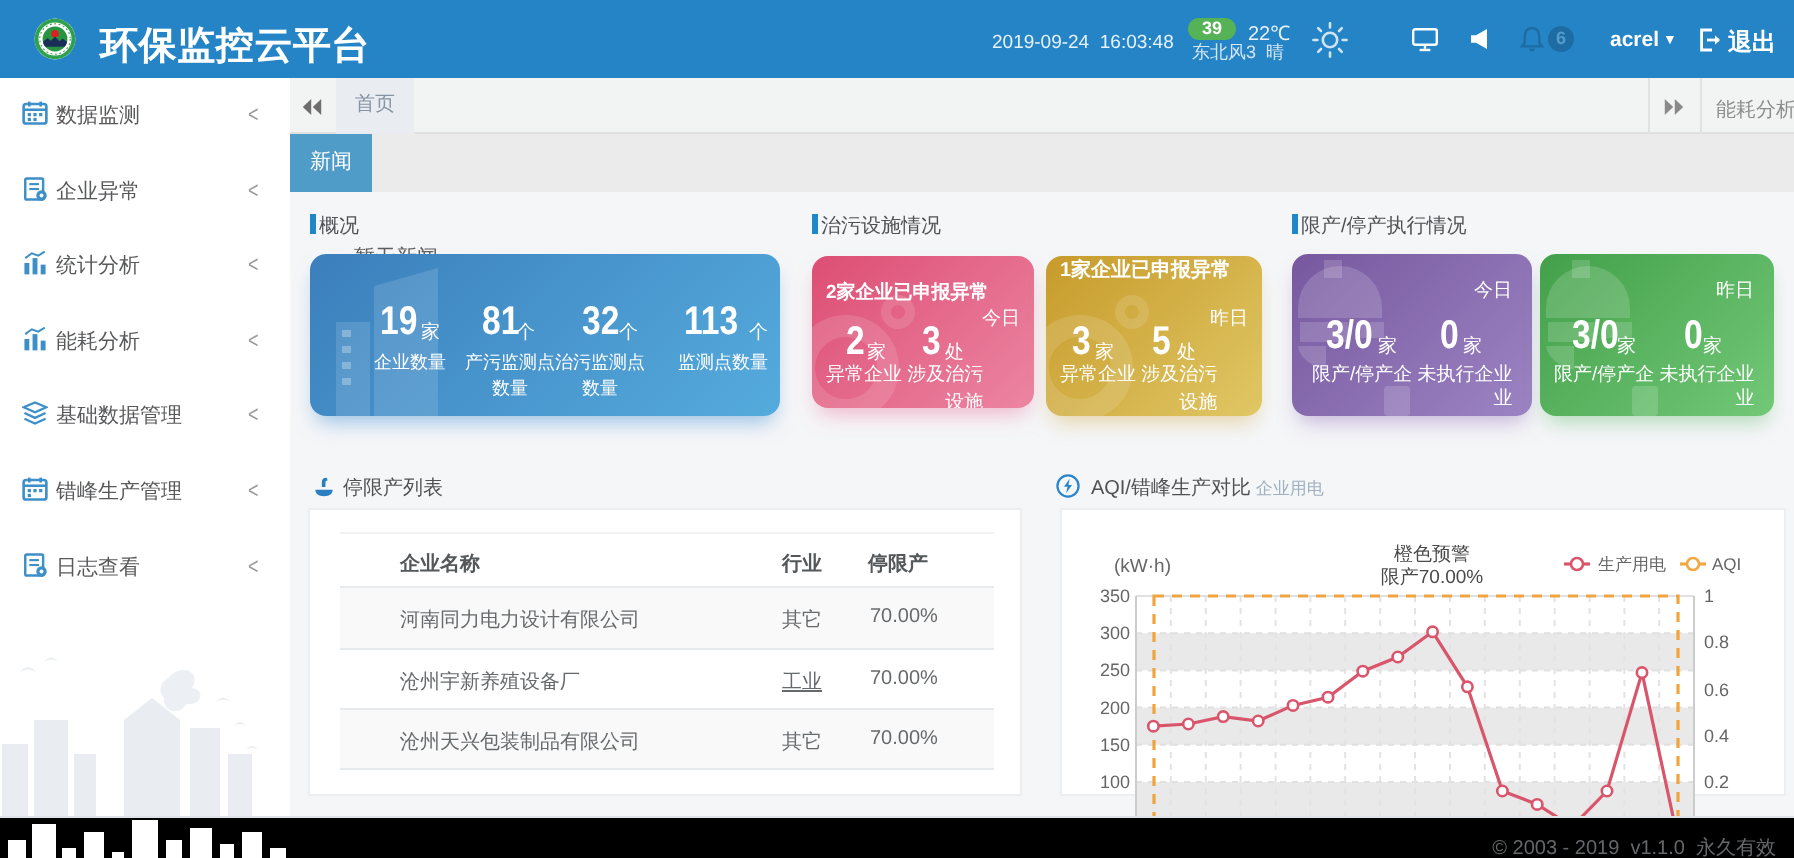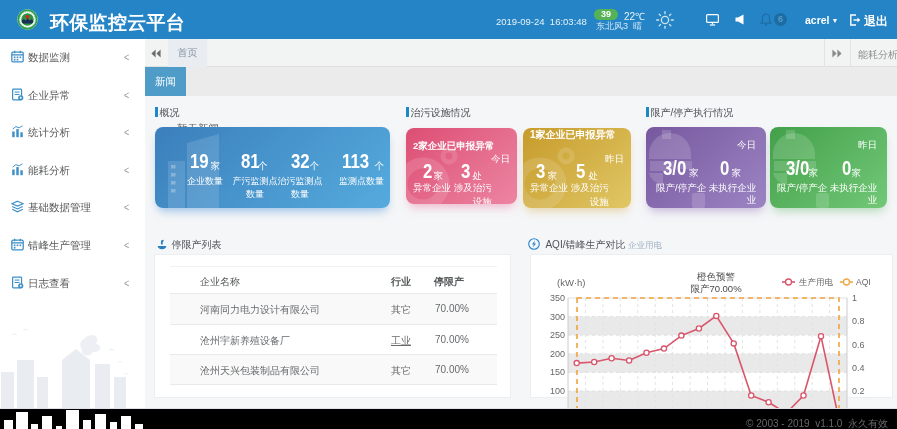--- a/index.html
+++ b/index.html
@@ -360,21 +360,21 @@
   <svg width="12" height="12" viewBox="0 0 15 15" style="vertical-align:-2px;">
     <circle cx="7.5" cy="7.5" r="6.6" fill="none" stroke="#2a85cc" stroke-width="1.4"></circle>
     <path d="M8.5 3 L5 8 L7.2 8 L6.3 12 L10 6.8 L7.8 6.8 Z" fill="#2a85cc"></path>
   </svg>
   <span style="font-size:10px; color:#4f5255; margin-left:1px;">AQI/错峰生产对比</span>
   <span style="font-size:8.5px; color:#9fb1c1; margin-left:-2px;">企业用电</span>
 </div>
 
 <div id="tablecard">
   <div class="abs" style="left:15px; top:11px; width:327px; height:28px; border-top:1px solid #f0f2f4; border-bottom:1px solid #e7eaec;">
-    <span class="abs" style="left:30px; top:8px; font-size:10px; font-weight:normal; color:#55585a;text-align:center;">企业名称</span>
+    <span class="abs" style="left:30px; top:8px; font-size:10px; font-weight:bold; color:#55585a;text-align:center;">企业名称</span>
     <span class="abs" style="left:221px; top:8px; font-size:10px; font-weight:bold; color:#55585a;">行业</span>
     <span class="abs" style="left:264px; top:8px; font-size:10px; font-weight:bold; color:#55585a;">停限产</span>
   </div>
   <div class="abs" style="left:15px; top:39px; width:327px; height:31px; background:#f9f9f9; border-bottom:1px solid #e7eaec;">
     <span class="abs" style="left:30px; top:9px; font-size:10px; color:#676a6c;">河南同力电力设计有限公司</span>
     <span class="abs" style="left:221px; top:9px; font-size:10px; color:#676a6c;">其它</span>
     <span class="abs" style="left:265px; top:9px; font-size:10px; color:#676a6c;">70.00%</span>
   </div>
   <div class="abs" style="left:15px; top:70px; width:327px; height:30px; border-bottom:1px solid #e7eaec;">
     <span class="abs" style="left:30px; top:9px; font-size:10px; color:#676a6c;">沧州宇新养殖设备厂</span>

